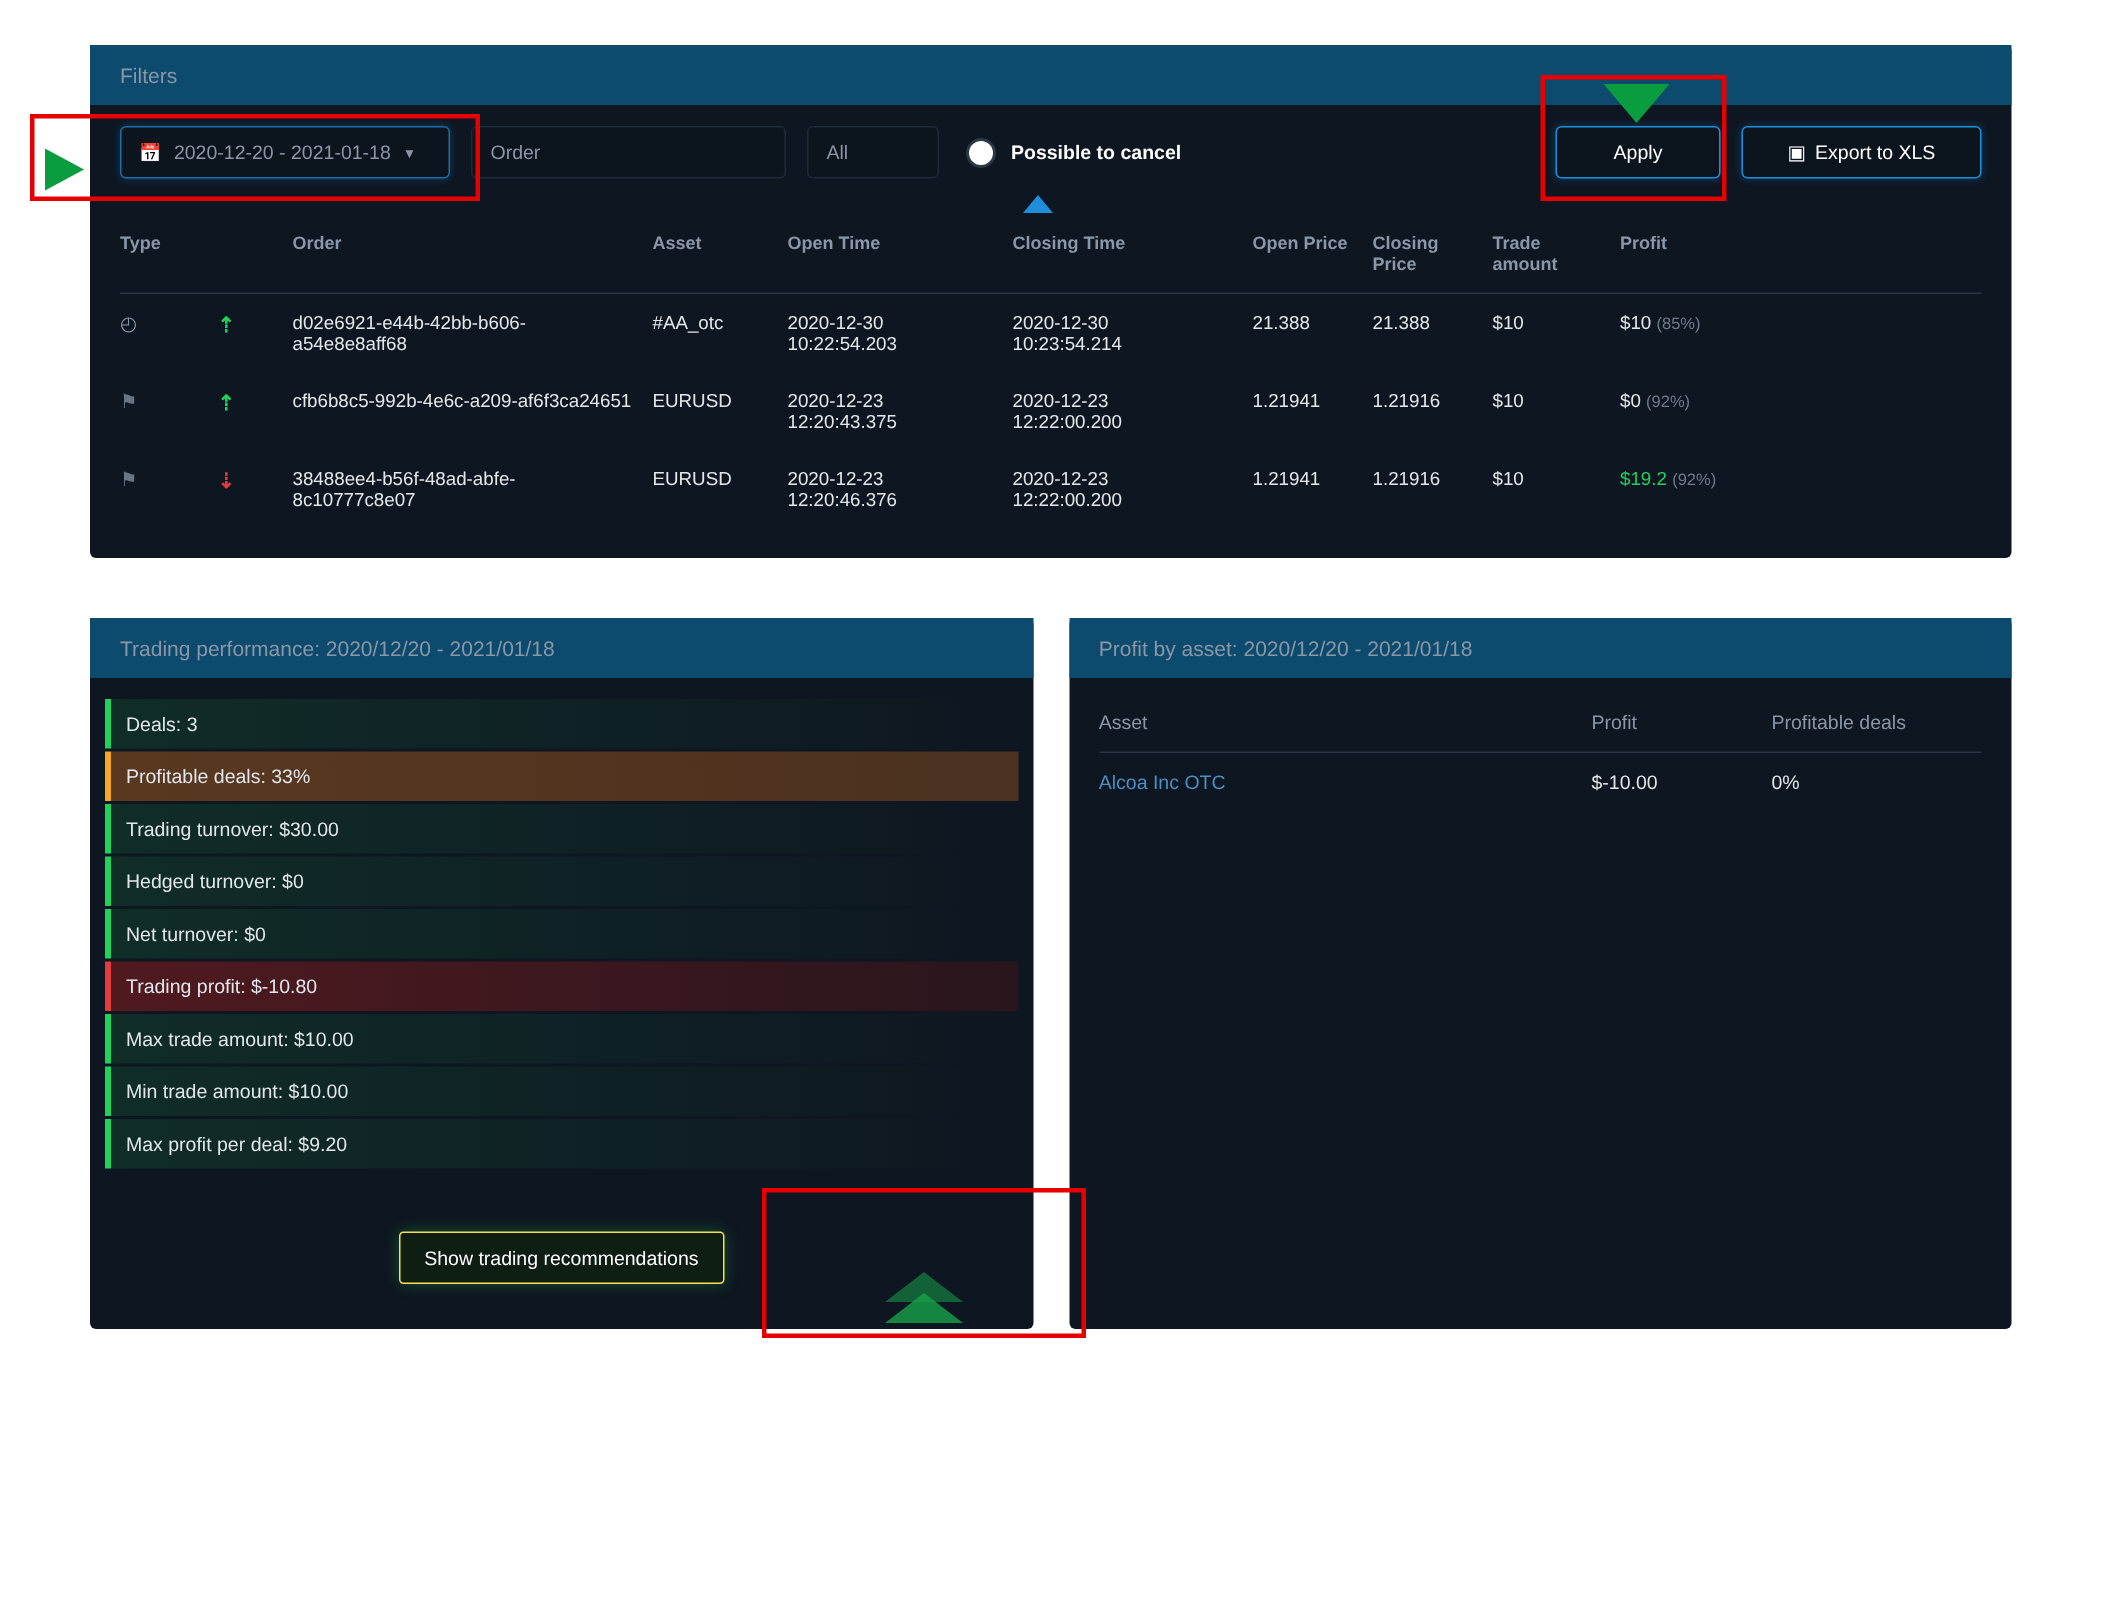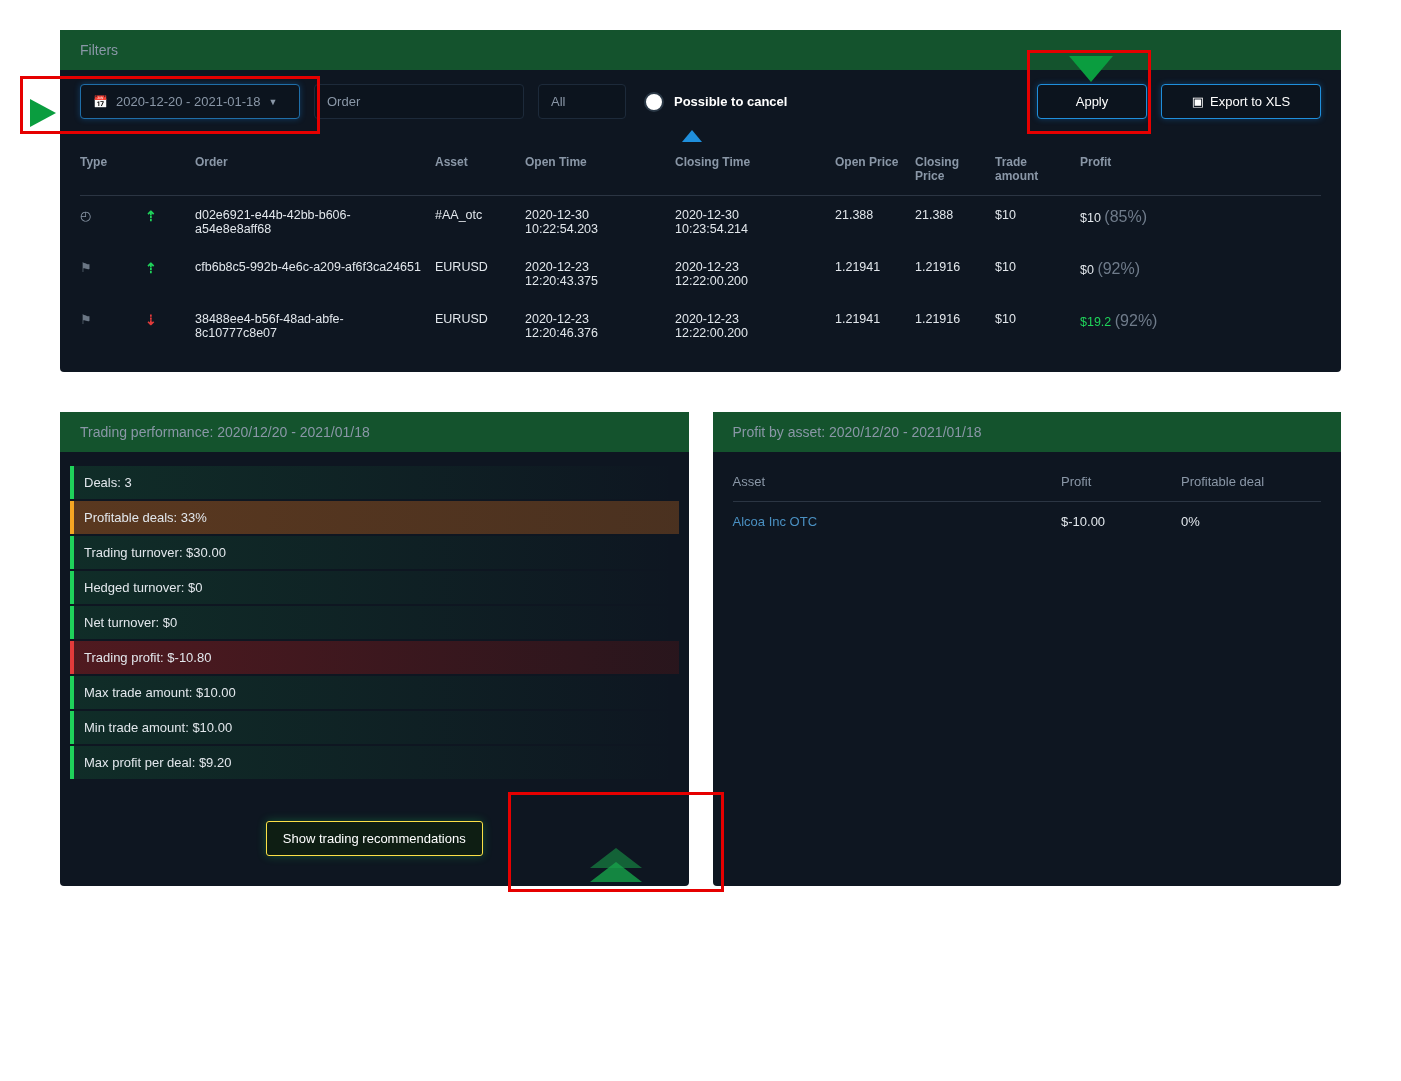--- a/index.html
+++ b/index.html
@@ -1,19 +1,19 @@
 <!DOCTYPE html>
 <html><head>
 <meta charset="utf-8">
 <style>
 * { box-sizing: border-box; margin: 0; padding: 0; }
 body { background: #fff; font-family: "Segoe UI", Arial, sans-serif; font-size: 13px; color: #c7cdd4; padding: 30px 60px; }
 
 .panel { background: #0e1621; border-radius: 4px; margin-bottom: 40px; position: relative; }
-.panel-header { background: #14532d; padding: 12px 20px; font-size: 14px; color: #8a97a7; }
+.panel-header { background: #0c4a6e; padding: 12px 20px; font-size: 14px; color: #8a97a7; }
 
 
 .filters-row { display: flex; align-items: center; gap: 14px; padding: 14px 20px 24px 20px; }
 .input-box {
   background: #0c141e; border: 1px solid #1d2a3a; border-radius: 4px;
   padding: 9px 12px; color: #8a97a7; font-size: 13px; display: flex; align-items: center; gap: 8px;
 }
 .input-date { width: 220px; border: 1px solid #1f6ea8; box-shadow: 0 0 6px rgba(23,149,255,0.3); }
 .input-order { width: 210px; }
 .input-all { width: 88px; }
@@ -33,21 +33,21 @@
 
 .trades-table { padding: 0 20px 20px 20px; }
 .tr-head, .tr-row { display: grid; grid-template-columns: 55px 40px 230px 80px 140px 150px 70px 70px 75px 110px; gap: 10px; align-items: flex-start; padding: 12px 0; color: #aeb7c2; font-size: 12.5px; }
 .tr-head { color: #8a97a7; border-bottom: 1px solid #2b3543; font-size: 12px; font-weight: bold; }
 .tr-row { color: #e2e7ec; }
 .arrow-up { color: #1fd35a; font-weight: bold; font-size: 14px; }
 .arrow-down { color: #e23b3b; font-weight: bold; font-size: 14px; }
 .clock-icon { color: #8a97a7; font-size: 13px; }
 .flag-icon { color: #6a7684; font-size: 13px; }
 .profit-green { color: #1fd35a; }
-.profit-pct { color: #6f7b8a; font-size: 16px; }
+.profit-pct { color: #6f7b8a; font-size: 11px; }
 
 
 .red-box { position: absolute; border: 3px solid #e60000; pointer-events: none; }
 .green-tri { position: absolute; width: 0; height: 0; }
 .tri-right { border-top: 14px solid transparent; border-bottom: 14px solid transparent; border-left: 26px solid #0a9d3f; }
 .tri-down { border-left: 22px solid transparent; border-right: 22px solid transparent; border-top: 26px solid #0a9d3f; }
 .tri-up { border-left: 26px solid transparent; border-right: 26px solid transparent; border-bottom: 20px solid #17a34a; }
 .blue-tri { position: absolute; width: 0; height: 0; border-left: 10px solid transparent; border-right: 10px solid transparent; border-bottom: 12px solid #1f8fdc; }
 
 
@@ -190,21 +190,21 @@
       <div class="green-tri tri-up" style="left:530px; bottom:18px; opacity:0.55;"></div>
     </div>
   </div>
 
   <div class="col">
     <div class="panel-header">Profit by asset: 2020/12/20 - 2021/01/18</div>
     <div class="asset-table">
       <div class="asset-head">
         <div>Asset</div>
         <div>Profit</div>
-        <div>Profitable deal</div>
+        <div>Profitable deals</div>
       </div>
       <div id="asset-rows">
           <div class="asset-row">
             <div class="asset-link">Alcoa Inc OTC</div>
             <div>$-10.00</div>
             <div>0%</div>
           </div>
         </div>
     </div>
   </div>

